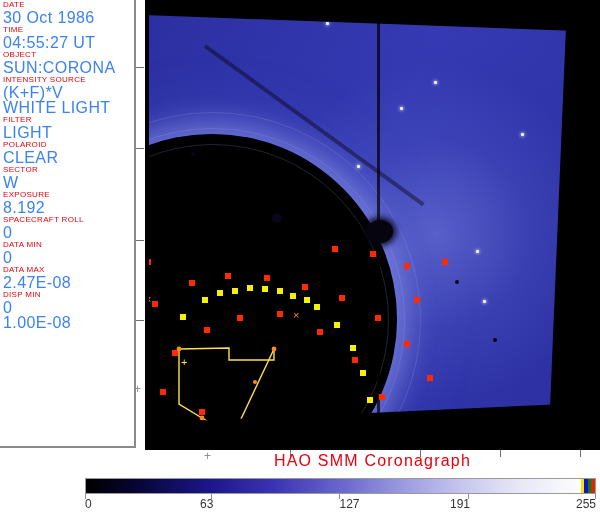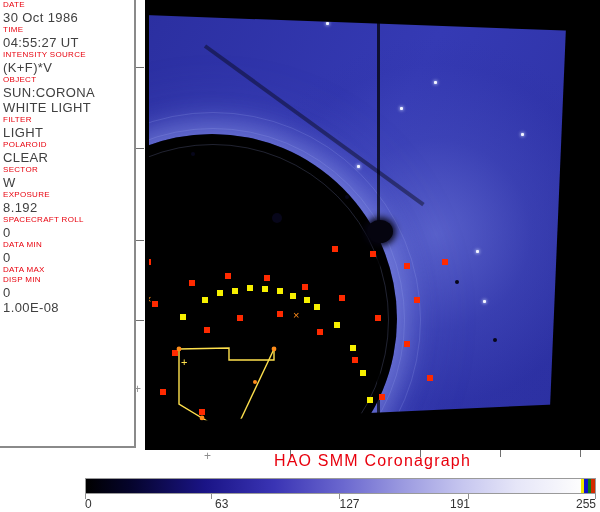--- a/index.html
+++ b/index.html
@@ -36,22 +36,22 @@
   .meta-label {
     display: block;
     color: #e8000d;
     font-size: 8px;
     line-height: 10px;
     letter-spacing: 0.3px;
     white-space: nowrap;
   }
   .meta-value {
     display: block;
-    color: #404040;
-    font-size: 13px;
+    color: #3b82f6;
+    font-size: 16px;
     line-height: 15px;
     letter-spacing: 0.4px;
     white-space: nowrap;
   }
 
   
   #image-area {
     position: absolute;
     left: 145px;
     top: 0;
@@ -273,28 +273,28 @@
   <div id="meta-panel">
       <div class="meta-entry">
         <span class="meta-label">DATE</span>
         <span class="meta-value">30 Oct 1986</span>
       </div>
       <div class="meta-entry">
         <span class="meta-label">TIME</span>
         <span class="meta-value">04:55:27 UT</span>
       </div>
       <div class="meta-entry">
+        <span class="meta-label">OBJECT</span>
+        <span class="meta-value">SUN:CORONA</span>
+      </div>
+      <div class="meta-entry">
         <span class="meta-label">INTENSITY SOURCE</span>
         <span class="meta-value">(K+F)*V</span>
       </div>
       <div class="meta-entry">
-        <span class="meta-label">OBJECT</span>
-        <span class="meta-value">SUN:CORONA</span>
-      </div>
-      <div class="meta-entry">
         <span class="meta-value">WHITE LIGHT</span>
       </div>
       <div class="meta-entry">
         <span class="meta-label">FILTER</span>
         <span class="meta-value">LIGHT</span>
       </div>
       <div class="meta-entry">
         <span class="meta-label">POLAROID</span>
         <span class="meta-value">CLEAR</span>
       </div>
@@ -309,20 +309,21 @@
       <div class="meta-entry">
         <span class="meta-label">SPACECRAFT ROLL</span>
         <span class="meta-value">0</span>
       </div>
       <div class="meta-entry">
         <span class="meta-label">DATA MIN</span>
         <span class="meta-value">0</span>
       </div>
       <div class="meta-entry">
         <span class="meta-label">DATA MAX</span>
+        <span class="meta-value">2.47E-08</span>
       </div>
       <div class="meta-entry">
         <span class="meta-label">DISP MIN</span>
         <span class="meta-value">0</span>
       </div>
       <div class="meta-entry">
         <span class="meta-value">1.00E-08</span>
       </div>
     </div>
 
@@ -449,19 +450,19 @@
   </div>
   <div id="cb-ticks">
       <div class="cb-tick" style="left: 0px;"></div>
       <div class="cb-tick" style="left: 126.247px;"></div>
       <div class="cb-tick" style="left: 254.498px;"></div>
       <div class="cb-tick" style="left: 382.749px;"></div>
       <div class="cb-tick" style="left: 510px;"></div>
     </div>
   <div id="cb-labels">
       <div class="cb-label" style="left: 0px;">0</div>
-      <div class="cb-label" style="left: 130px;">63</div>
+      <div class="cb-label" style="left: 115px;">63</div>
       <div class="cb-label" style="left: 254.498px;">127</div>
       <div class="cb-label" style="left: 365px;">191</div>
       <div class="cb-label" style="right: 0px; text-align: right;">255</div>
     </div>
 
 </div>
 
 </body></html>

